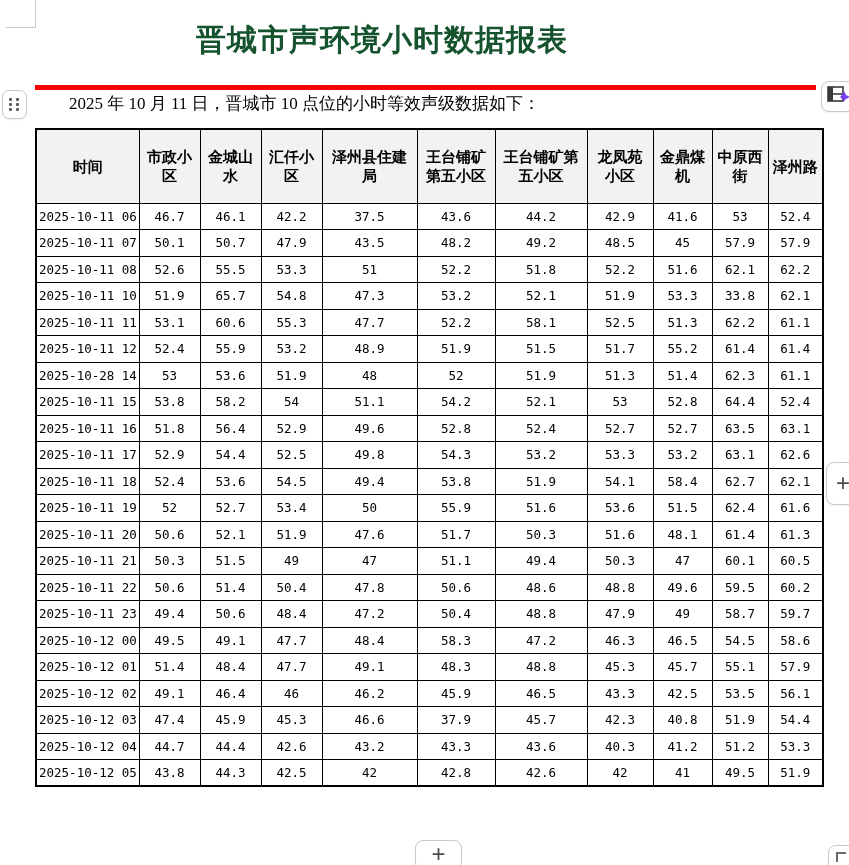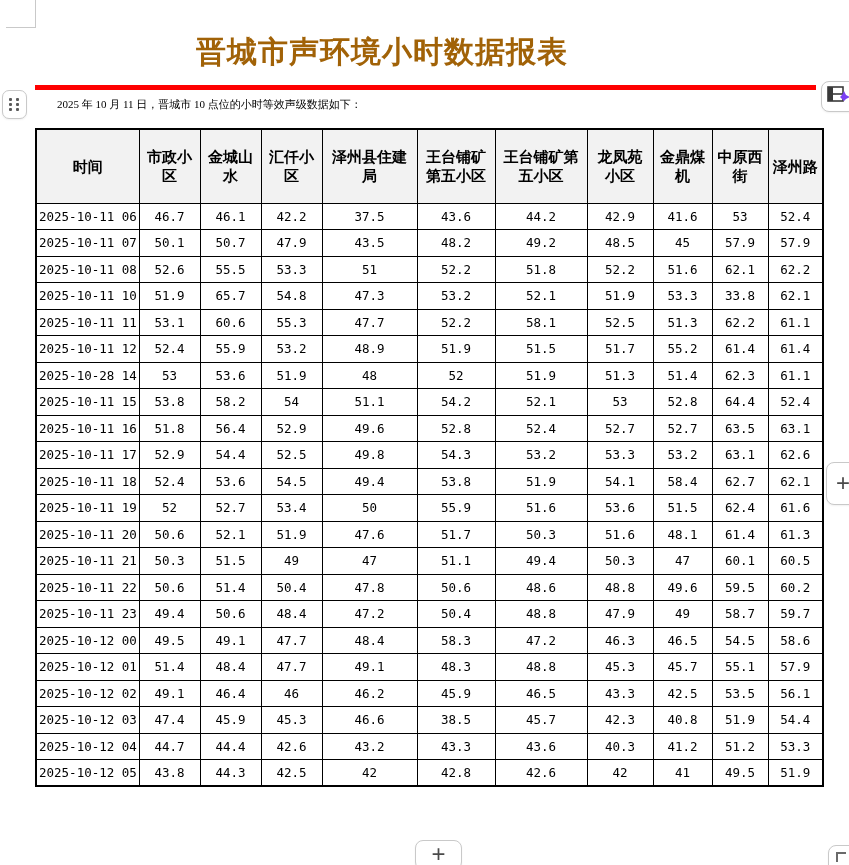--- a/index.html
+++ b/index.html
@@ -5,26 +5,26 @@
   * { margin:0; padding:0; box-sizing:border-box; }
   html,body { width:849px; height:865px; background:#ffffff; overflow:hidden;
               font-family:"Liberation Sans", sans-serif; position:relative; }
 
   
   .cropmark-v { position:absolute; left:35px; top:0; width:1px; height:27px; background:#c9c9c9; }
   .cropmark-h { position:absolute; left:6px; top:27px; width:30px; height:1px; background:#c9c9c9; }
 
   .doc-title { position:absolute; left:0; top:20px; width:764px; text-align:center;
                font-family:"Liberation Serif", serif; font-weight:bold; font-size:30px;
-               color:#a16207; letter-spacing:1px;margin-top:12px; }
+               color:#14532d; letter-spacing:1px; }
 
   .red-rule { position:absolute; left:35px; top:85px; width:781px; height:5px; background:#fe0000; }
 
   .intro-line { position:absolute; left:35px; top:92px; width:787px;
-                font-family:"Liberation Serif", serif; font-size:11px; line-height:24px;
+                font-family:"Liberation Serif", serif; font-size:17px; line-height:24px;
                 color:#000; text-indent:2em; }
 
   
   .float-btn { position:absolute; background:#fff; border:1px solid #c9c9c9; border-radius:7px;
                display:flex; align-items:center; justify-content:center;
                box-shadow:0 1px 2px rgba(0,0,0,0.06); cursor:pointer; }
   .grip-btn { left:2px; top:90px; width:25px; height:29px; }
   .grip-dots { display:grid; grid-template-columns:repeat(2, 4px); grid-gap:2px 3px; }
   .grip-dots i { width:3px; height:3px; background:#5a5a5a; border-radius:1px; display:block; }
 
@@ -362,21 +362,21 @@
           <td>42.5</td>
           <td>53.5</td>
           <td>56.1</td>
         </tr>
         <tr>
           <td>2025-10-12 03</td>
           <td>47.4</td>
           <td>45.9</td>
           <td>45.3</td>
           <td>46.6</td>
-          <td>38.5</td>
+          <td>37.9</td>
           <td>45.7</td>
           <td>42.3</td>
           <td>40.8</td>
           <td>51.9</td>
           <td>54.4</td>
         </tr>
         <tr>
           <td>2025-10-12 04</td>
           <td>44.7</td>
           <td>44.4</td>

